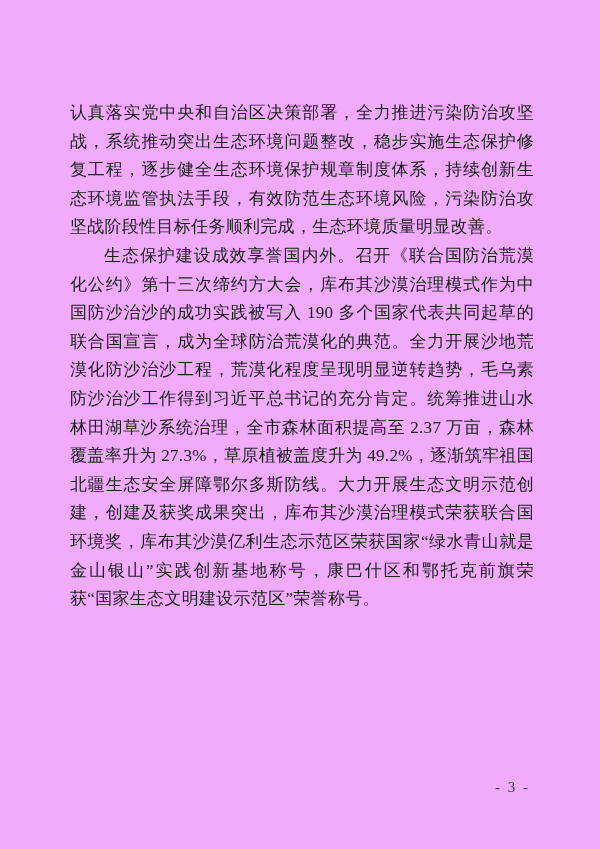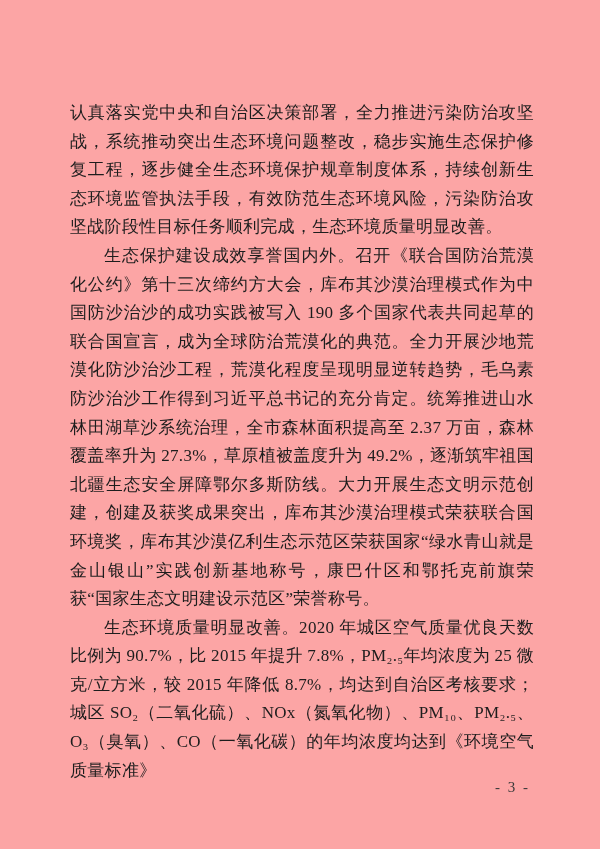--- a/index.html
+++ b/index.html
@@ -5,21 +5,21 @@
   * { margin: 0; padding: 0; box-sizing: border-box; }
   html, body { background: #e8e8e8; }
   body {
     width: 600px;
     font-family: "Liberation Serif", "DejaVu Serif", serif;
   }
   .page {
     position: relative;
     width: 600px;
     height: 849px;
-    background: #fca5a5;
+    background: #f0abfc;
     overflow: hidden;
   }
   .content {
     position: absolute;
     left: 70px;
     top: 99px;
     width: 464px;
   }
   .para {
     font-size: 17px;
@@ -43,16 +43,15 @@
     font-family: "Liberation Serif", "DejaVu Serif", serif;
   }
 </style>
 </head>
 <body>
 
 <div class="page">
   <div class="content">
     <p class="para">认真落实党中央和自治区决策部署，全力推进污染防治攻坚战，系统推动突出生态环境问题整改，稳步实施生态保护修复工程，逐步健全生态环境保护规章制度体系，持续创新生态环境监管执法手段，有效防范生态环境风险，污染防治攻坚战阶段性目标任务顺利完成，生态环境质量明显改善。</p>
     <p class="para indent">生态保护建设成效享誉国内外。召开《联合国防治荒漠化公约》第十三次缔约方大会，库布其沙漠治理模式作为中国防沙治沙的成功实践被写入 190 多个国家代表共同起草的联合国宣言，成为全球防治荒漠化的典范。全力开展沙地荒漠化防沙治沙工程，荒漠化程度呈现明显逆转趋势，毛乌素防沙治沙工作得到习近平总书记的充分肯定。统筹推进山水林田湖草沙系统治理，全市森林面积提高至 2.37 万亩，森林覆盖率升为 27.3%，草原植被盖度升为 49.2%，逐渐筑牢祖国北疆生态安全屏障鄂尔多斯防线。大力开展生态文明示范创建，创建及获奖成果突出，库布其沙漠治理模式荣获联合国环境奖，库布其沙漠亿利生态示范区荣获国家“绿水青山就是金山银山”实践创新基地称号，康巴什区和鄂托克前旗荣获“国家生态文明建设示范区”荣誉称号。</p>
-    <p class="para indent">生态环境质量明显改善。2020 年城区空气质量优良天数比例为 90.7%，比 2015 年提升 7.8%，PM₂.₅年均浓度为 25 微克/立方米，较 2015 年降低 8.7%，均达到自治区考核要求；城区 SO₂（二氧化硫）、NOx（氮氧化物）、PM₁₀、PM₂.₅、O₃（臭氧）、CO（一氧化碳）的年均浓度均达到《环境空气质量标准》</p>
   </div>
   <div class="footer">- 3 -</div>
 </div>
 
 </body></html>

